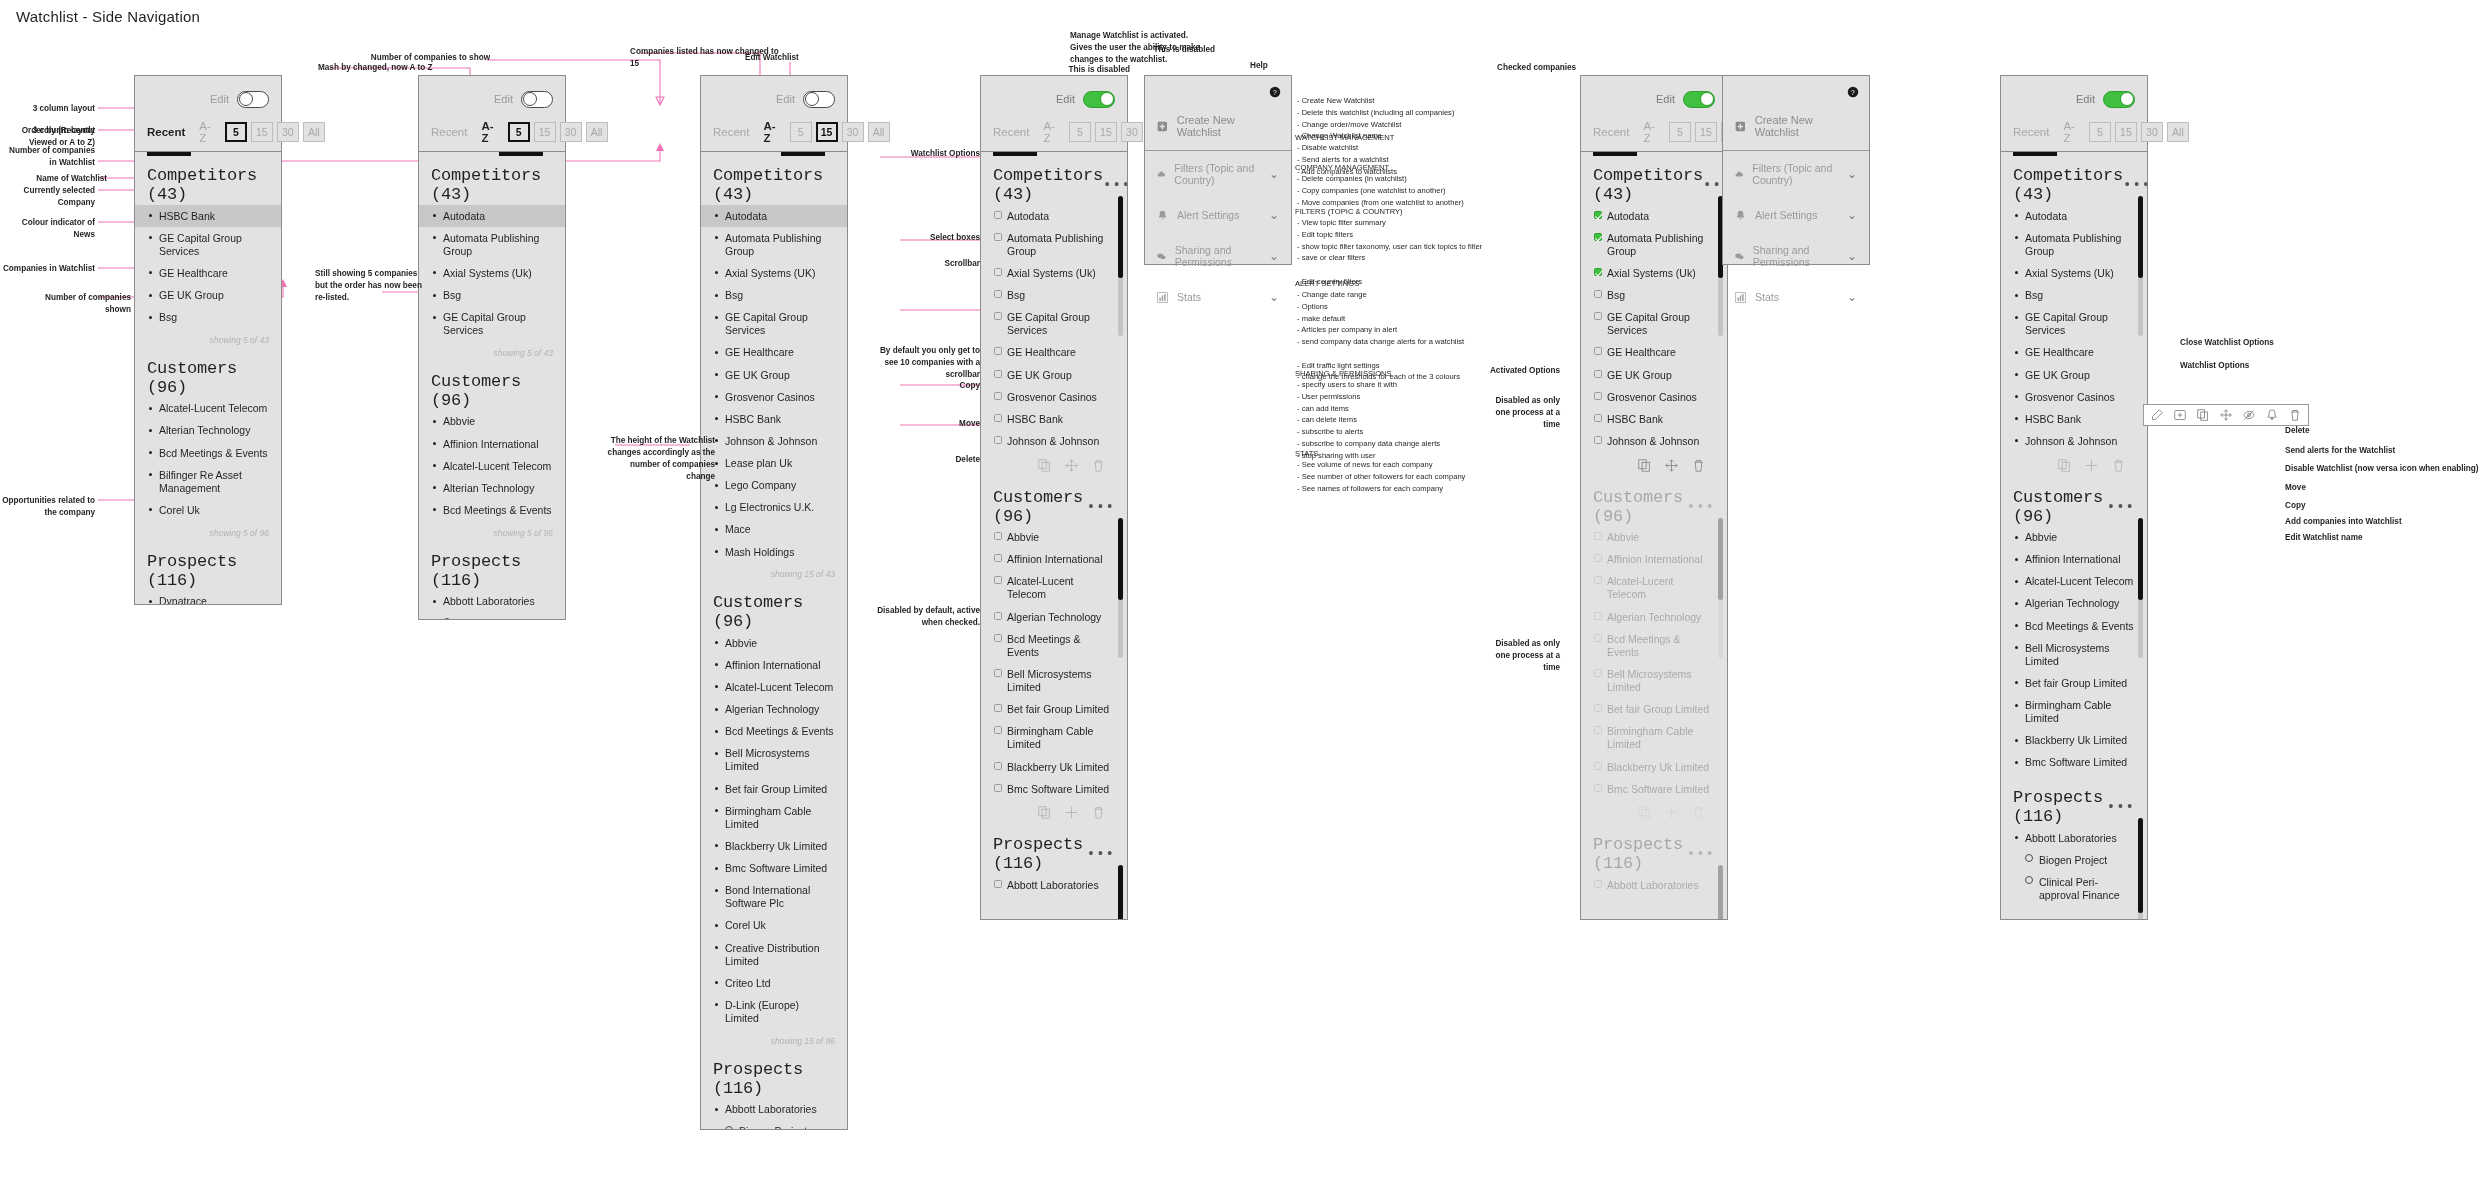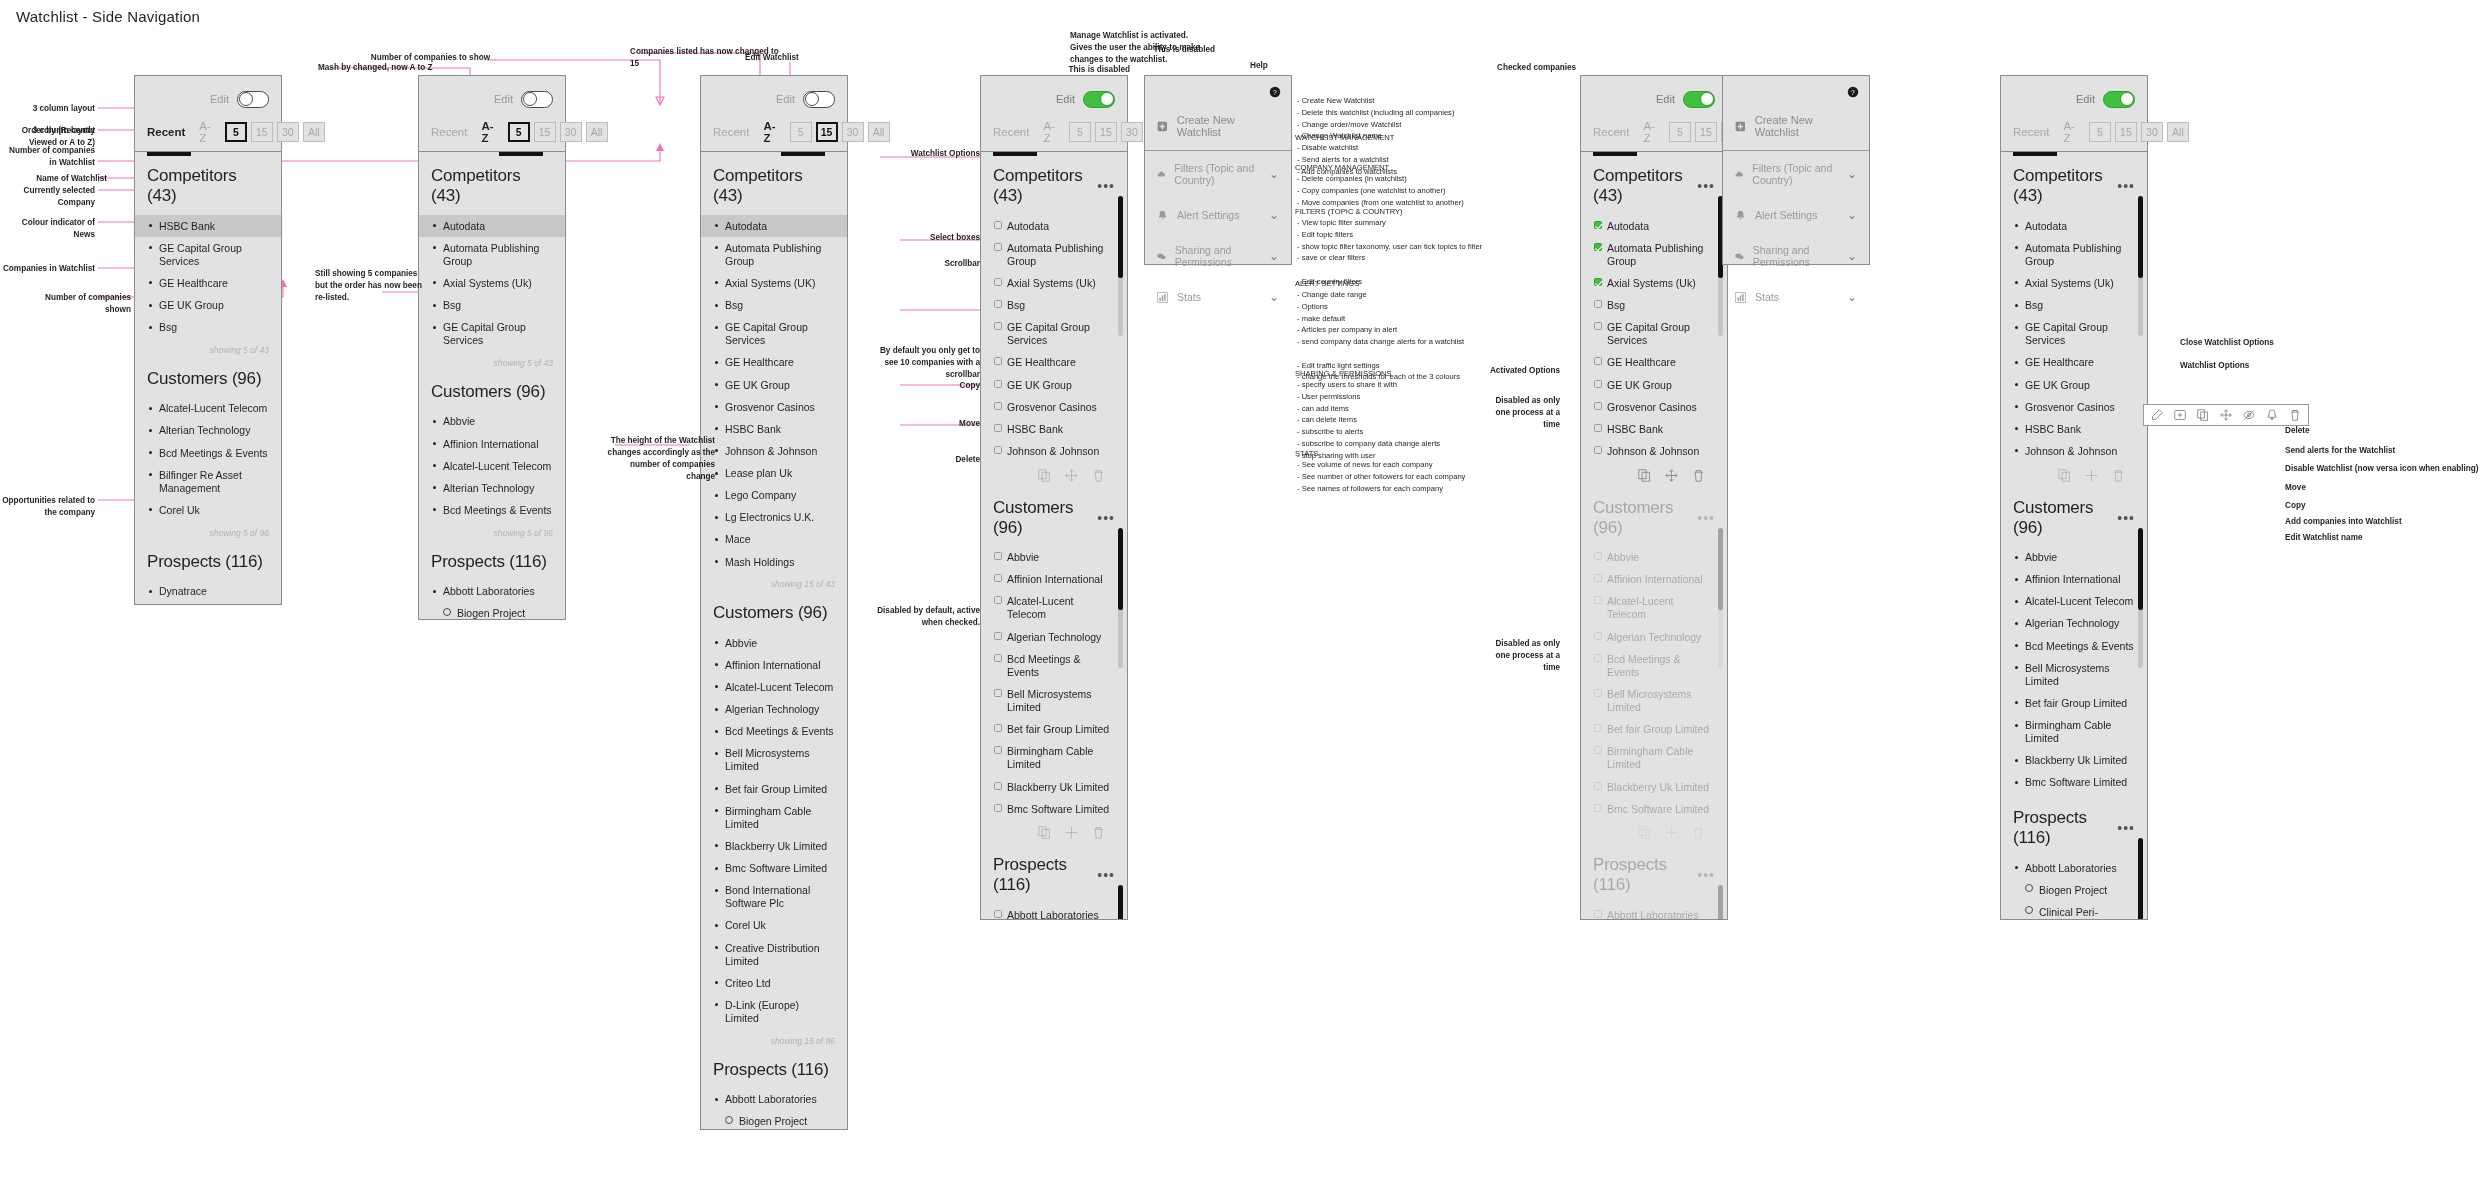--- a/index.html
+++ b/index.html
@@ -60,22 +60,22 @@
   .count-btn.active { border:2px solid #111; color:#111; font-weight:bold; }
 
   .tabstrip { position:absolute; left:12px; bottom:-4.5px; width:44px; height:4px; background:#111; }
   .tabstrip.center { left:80px; }
 
   .panel-body { flex:1 1 auto; overflow:hidden; padding:0 0 6px 0; position:relative; }
 
   .grp { padding:0 12px; position:relative; }
   .grp-title {
     font-size:17px; font-weight:400; color:#231f20;
-    padding:14px 0 9px 0; letter-spacing:-.2px;
-    display:flex; align-items:center;
+    padding:14px 0 1px 0; letter-spacing:-.2px;
+    display:flex; align-items:center;font-family:Liberation Mono, monospace;
   }
   .grp-title .dots { margin-left:auto; letter-spacing:1px; font-size:14px; color:#555; line-height:8px;}
   .item {
     font-size:10.5px; color:#231f20;
     padding:4.5px 0 4.5px 12px; position:relative; line-height:1.25;
   }
   .item::before {
     content:""; position:absolute; left:2px; top:9px;
     width:3px; height:3px; border-radius:50%; background:#231f20;
   }

